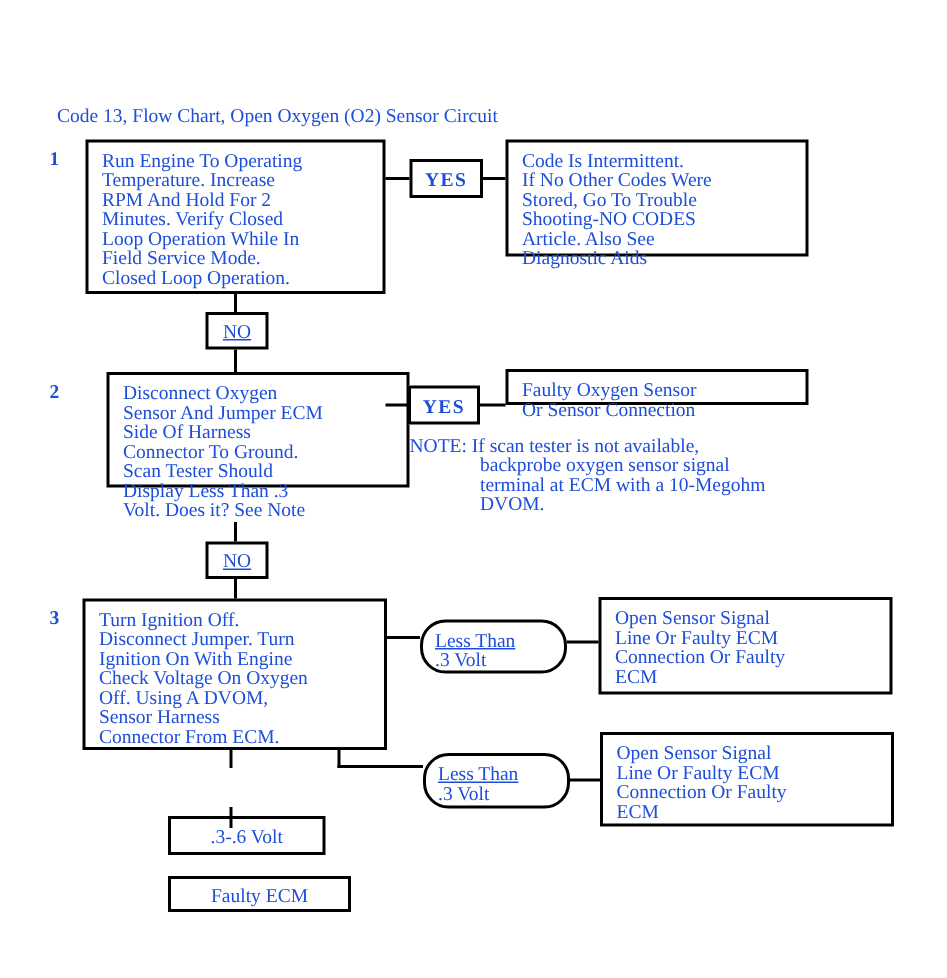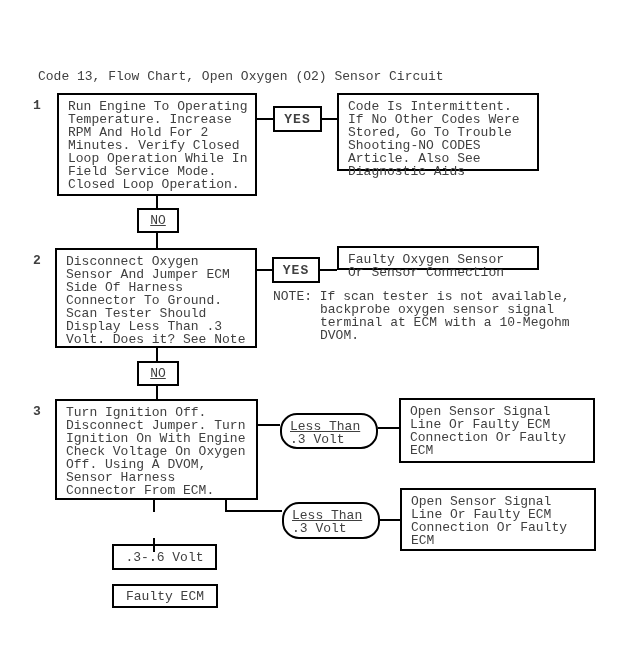--- a/index.html
+++ b/index.html
@@ -1,19 +1,19 @@
 <!DOCTYPE html>
 <html><head>
 <meta charset="utf-8">
 <style>
   html,body{margin:0;padding:0;background:#ffffff;}
   .canvas{
     position:relative;width:631px;height:652px;background:#ffffff;
-    font-family:Liberation Mono, monospace;
-    font-size:13px;line-height:13px;color:#404040;overflow:hidden;
+    font-family:Liberation Serif, serif;
+    font-size:13px;line-height:13px;color:#1d4ed8;overflow:hidden;
   }
   .abs{position:absolute;}
   .title{white-space:nowrap;}
   .num{font-weight:bold;}
   .box{
     position:absolute;border:2px solid #000;background:#fff;
     box-sizing:border-box;
   }
   .tbox{padding:5px 0 0 9px;}
   .tbox div{white-space:nowrap;}
@@ -56,21 +56,21 @@
       <div>Code Is Intermittent.</div>
       <div>If No Other Codes Were</div>
       <div>Stored, Go To Trouble</div>
       <div>Shooting-NO CODES</div>
       <div>Article. Also See</div>
       <div>Diagnostic Aids</div>
     </div>
   <div class="box nbox" style="left:137px;top:208px;width:42px;height:25px">NO</div>
 
   <div class="abs num" style="left:33px;top:254px">2</div>
-  <div class="box tbox" style="left:55px;top:248px;width:202px;height:100px">
+  <div class="box tbox" style="left:71px;top:248px;width:202px;height:77px">
       <div>Disconnect Oxygen</div>
       <div>Sensor And Jumper ECM</div>
       <div>Side Of Harness</div>
       <div>Connector To Ground.</div>
       <div>Scan Tester Should</div>
       <div>Display Less Than .3</div>
       <div>Volt. Does it? See Note</div>
     </div>
   <div class="box ybox" style="left:272px;top:257px;width:48px;height:26px">YES</div>
   <div class="box tbox" style="left:337px;top:246px;width:202px;height:24px">
@@ -112,21 +112,21 @@
     <div>.3 Volt</div>
   </div>
   <div class="box tbox" style="left:400px;top:488px;width:196px;height:63px">
       <div>Open Sensor Signal</div>
       <div>Line Or Faulty ECM</div>
       <div>Connection Or Faulty</div>
       <div>ECM</div>
     </div>
 
   <div class="box cbox" style="left:112px;top:512px;width:105px;height:26px">.3-.6 Volt</div>
-  <div class="box cbox" style="left:112px;top:552px;width:106px;height:24px">Faulty ECM</div>
+  <div class="box cbox" style="left:112px;top:552px;width:122px;height:24px">Faulty ECM</div>
 
   <div class="vline" style="left:156px;top:196px;height:12px"></div>
   <div class="vline" style="left:156px;top:233px;height:15px"></div>
   <div class="hline" style="left:257px;top:118px;width:16px"></div>
   <div class="hline" style="left:322px;top:118px;width:15px"></div>
 
   <div class="hline" style="left:257px;top:269px;width:15px"></div>
   <div class="hline" style="left:320px;top:269px;width:17px"></div>
   <div class="vline" style="left:156px;top:348px;height:13px"></div>
   <div class="vline" style="left:156px;top:386px;height:13px"></div>

